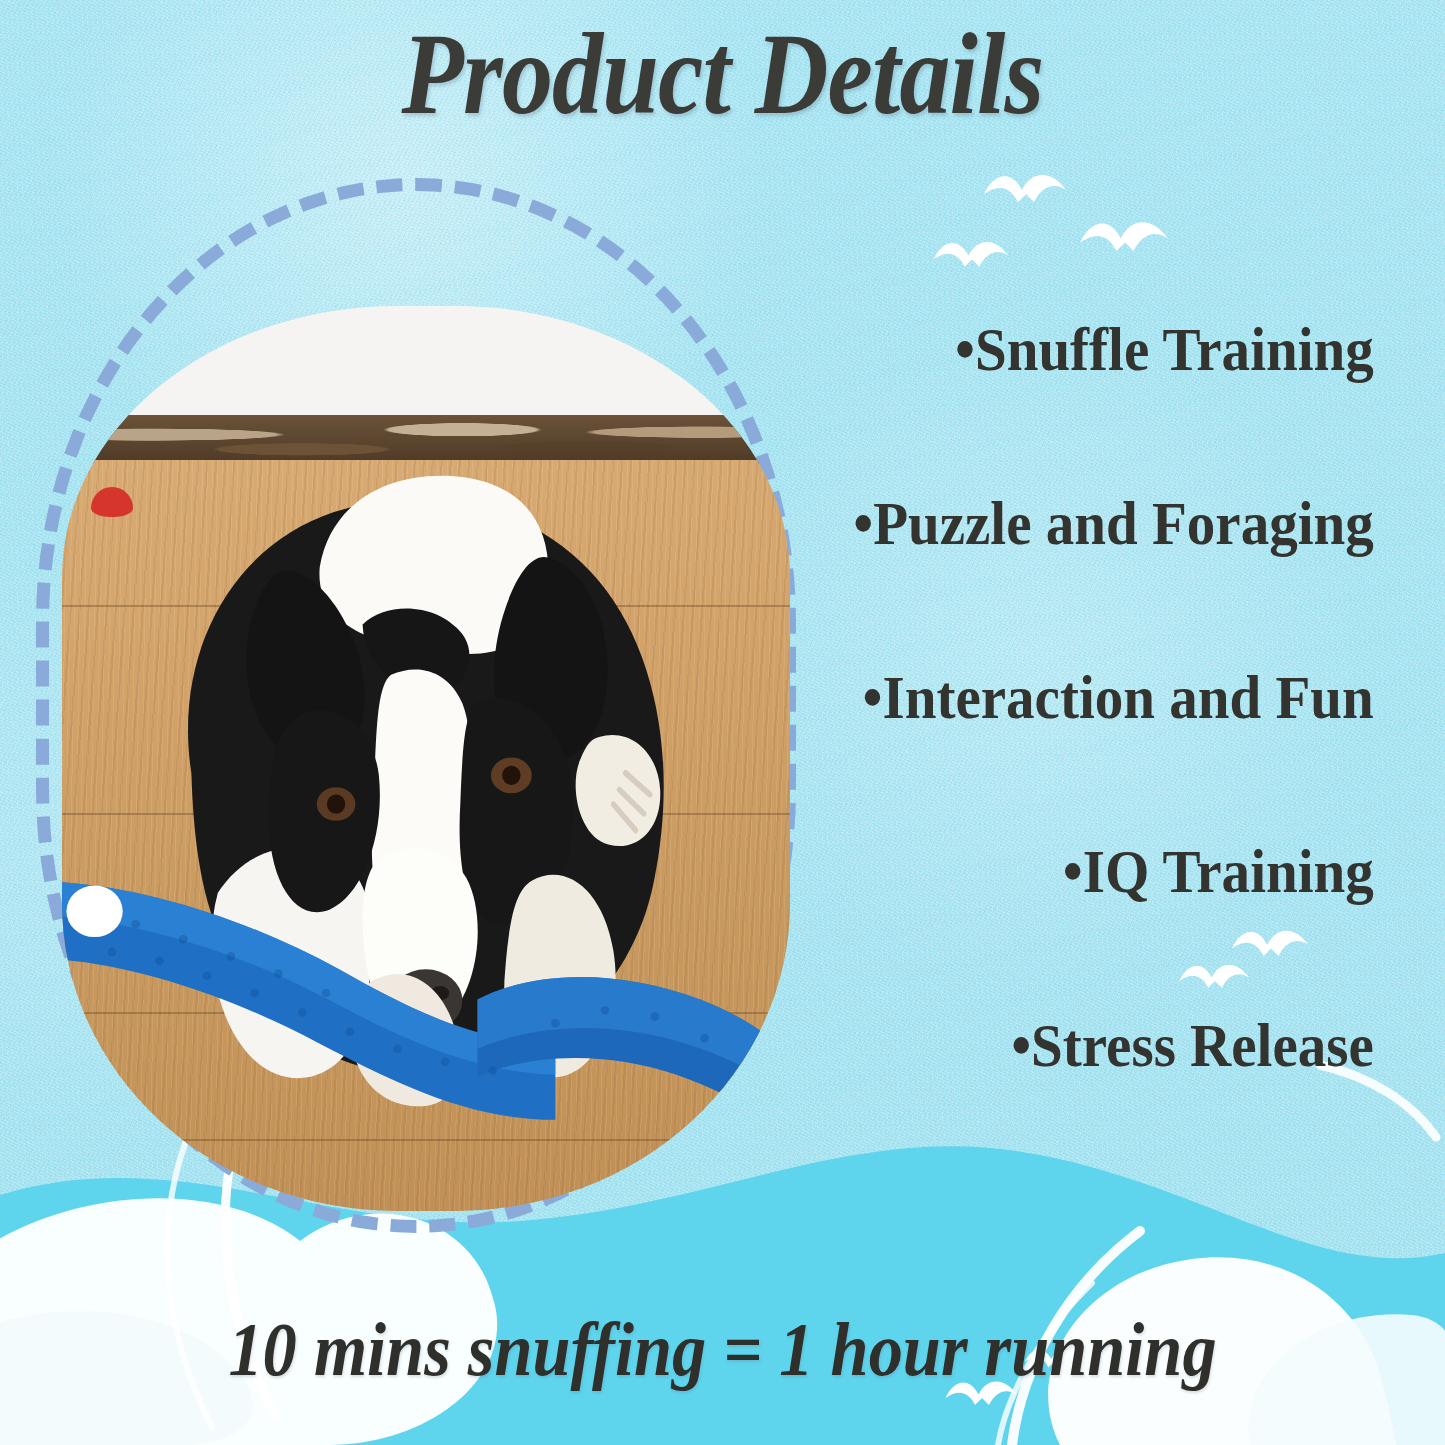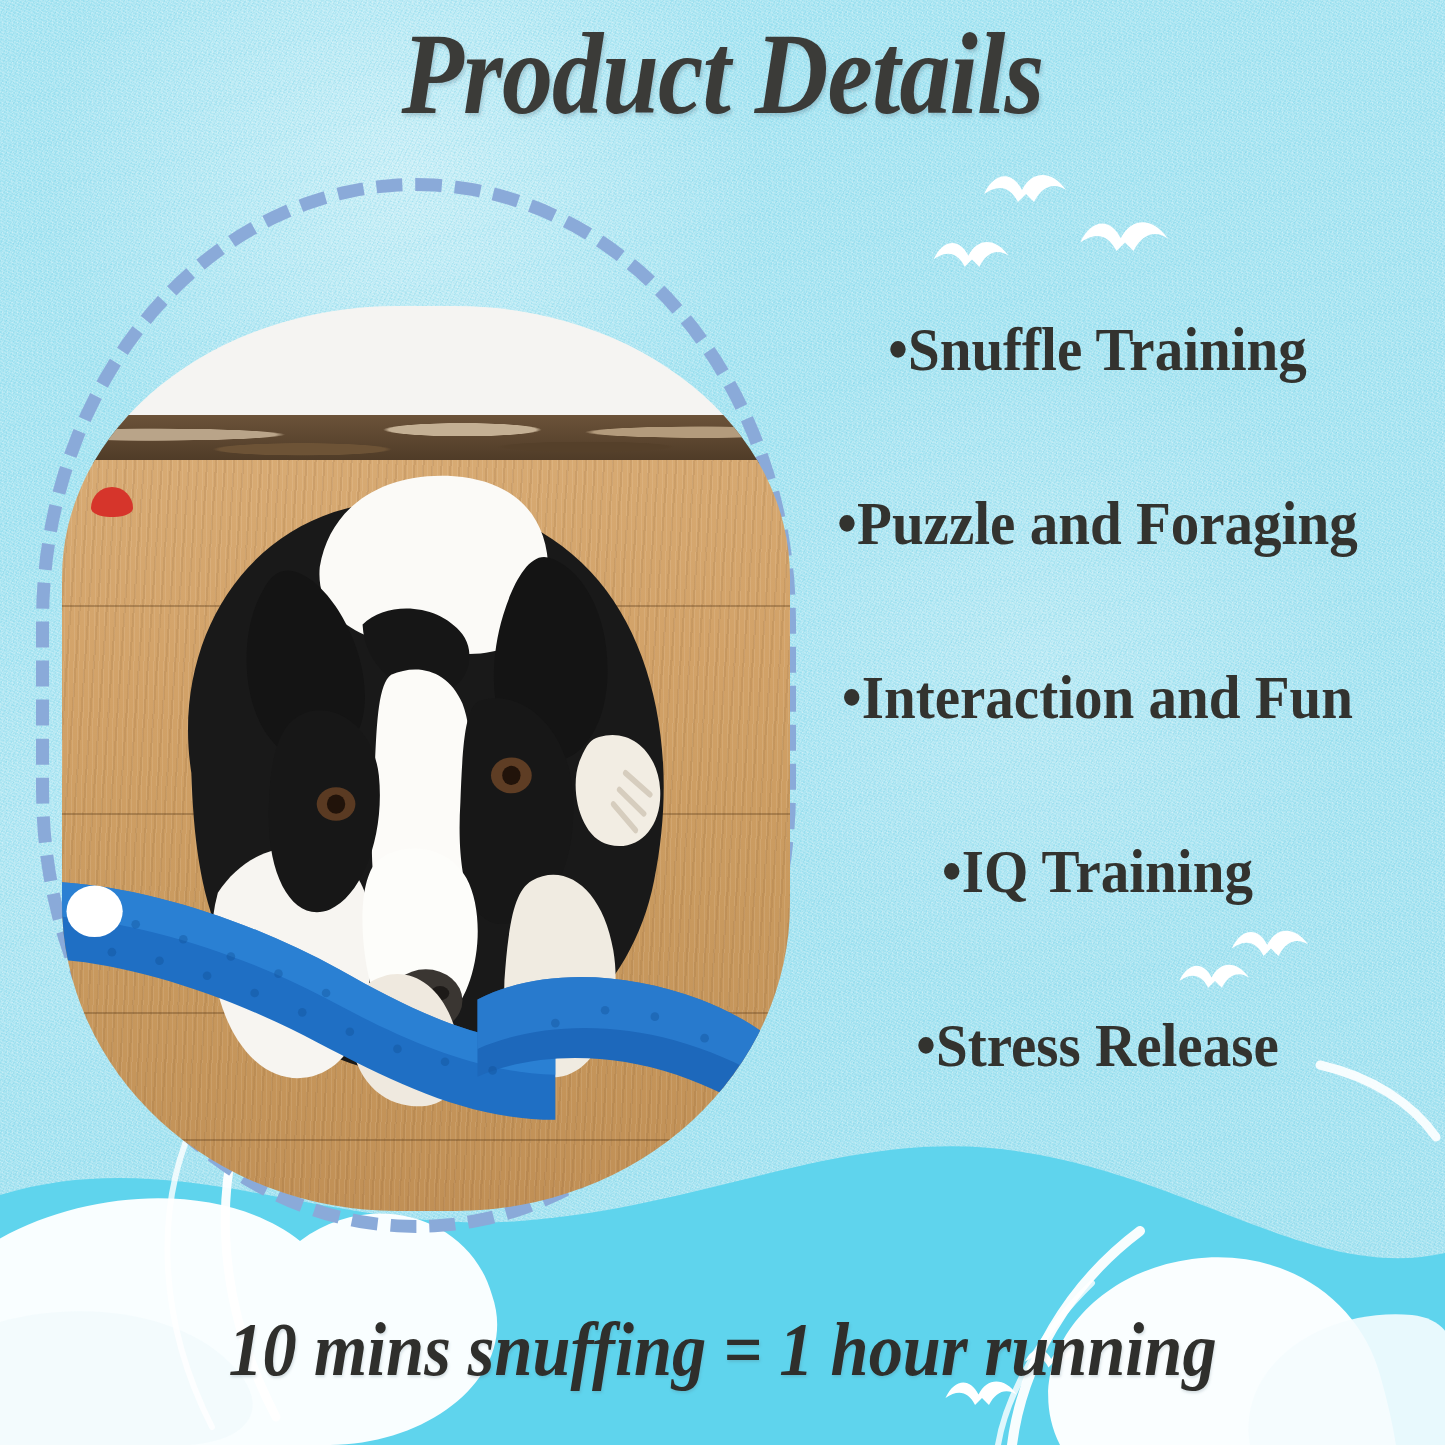--- a/index.html
+++ b/index.html
@@ -97,22 +97,22 @@
   
   .dog{position:absolute;left:8%;top:8%;width:84%;height:82%;}
   .dog svg{display:block;width:100%;height:100%;}
 
   
   .toy{position:absolute;left:-2%;top:60%;width:104%;height:38%;}
   .toy svg{display:block;width:100%;height:100%;}
 
   
   .bullets{
-    position:absolute;right:2px;top:318px;width:640px;
-    text-align:center;
+    position:absolute;right:20px;top:318px;width:640px;
+    text-align:right;
   }
   .bullet{
     display:block;
     font-family:"Liberation Serif", serif;
     font-weight:700;font-size:62px;line-height:1;
     color:#33332f;
     white-space:nowrap;
     transform:scaleX(.92);transform-origin:left center;
     margin-bottom:112px;
   }

